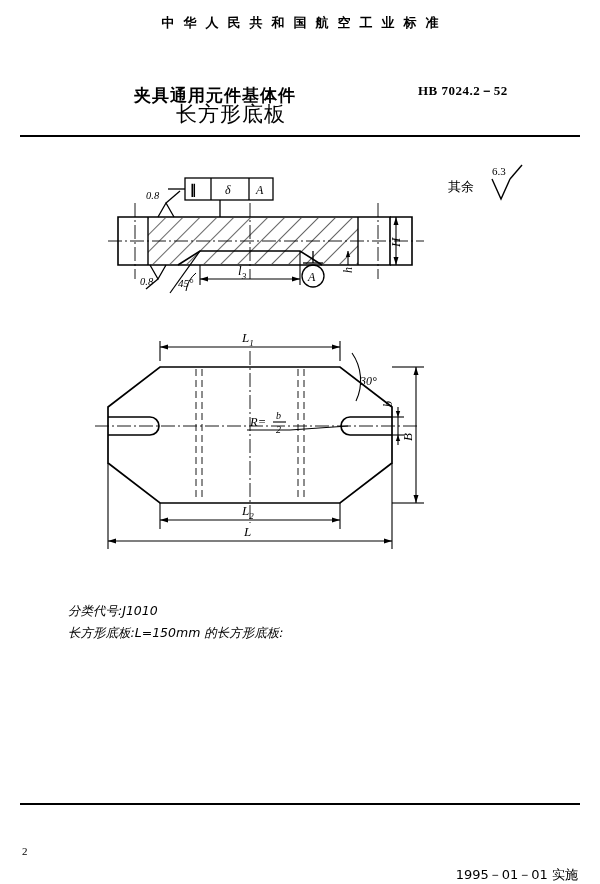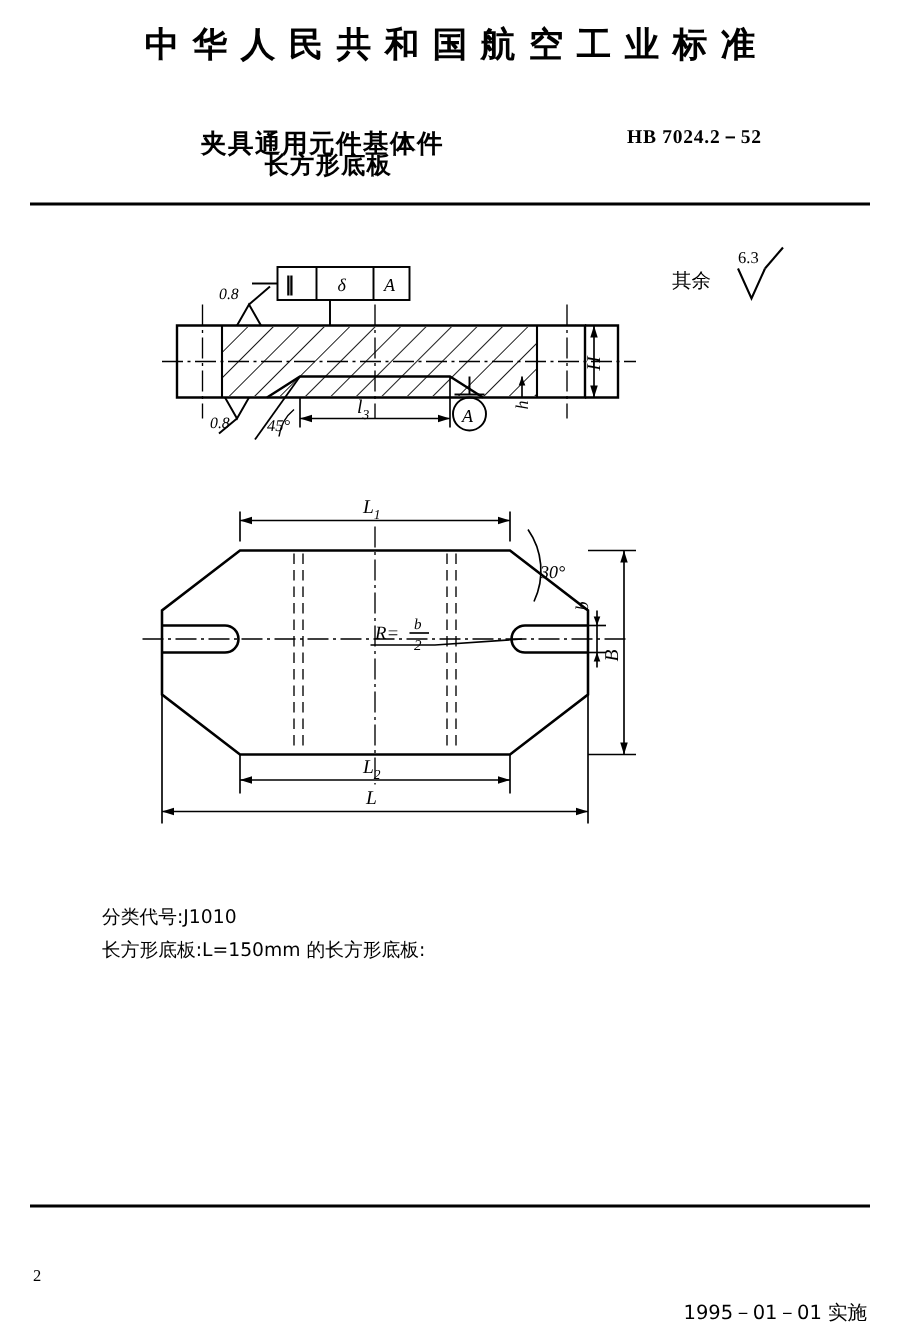--- a/index.html
+++ b/index.html
@@ -24,21 +24,21 @@
     background: #fff;
   }
 
   
   .std-header {
     position: absolute;
     top: 14px;
     left: 0;
     width: 600px;
     text-align: center;
-    font-size: 23px;
+    font-size: 13px;
     font-weight: bold;
     letter-spacing: 9px;
     text-indent: 9px;
     font-family: "DejaVu Sans", sans-serif;
   }
 
   .title-block {
     position: absolute;
     top: 70px;
     left: 0;
@@ -51,26 +51,26 @@
     top: 14px;
     width: 430px;
     text-align: center;
     font-size: 17px;
     font-weight: bold;
     letter-spacing: 1px;
     font-family: "DejaVu Sans", sans-serif;
   }
   .title-sub {
     position: absolute;
-    left: 4px;
+    left: 16px;
     top: 30px;
     width: 430px;
     text-align: center;
-    font-size: 16px;
-    font-weight: bold;
+    font-size: 21px;
+    font-weight: normal;
     letter-spacing: 1px;
     font-family: "DejaVu Sans", sans-serif;
   }
   .std-number {
     position: absolute;
     left: 418px;
     top: 12px;
     font-size: 13px;
     font-weight: bold;
     letter-spacing: 0.5px;
@@ -98,20 +98,21 @@
   .drawing svg { display: block; }
 
   
   .spec-block {
     position: absolute;
     left: 68px;
     top: 600px;
     font-size: 12.5px;
     line-height: 22px;
     font-family: "DejaVu Sans", sans-serif;
+    font-style: italic;
   }
   .spec-line { white-space: nowrap; }
   .spec-line.indent { padding-left: 46px; }
 
   
   .footer-left {
     position: absolute;
     left: 22px;
     top: 818px;
     font-size: 13px;

